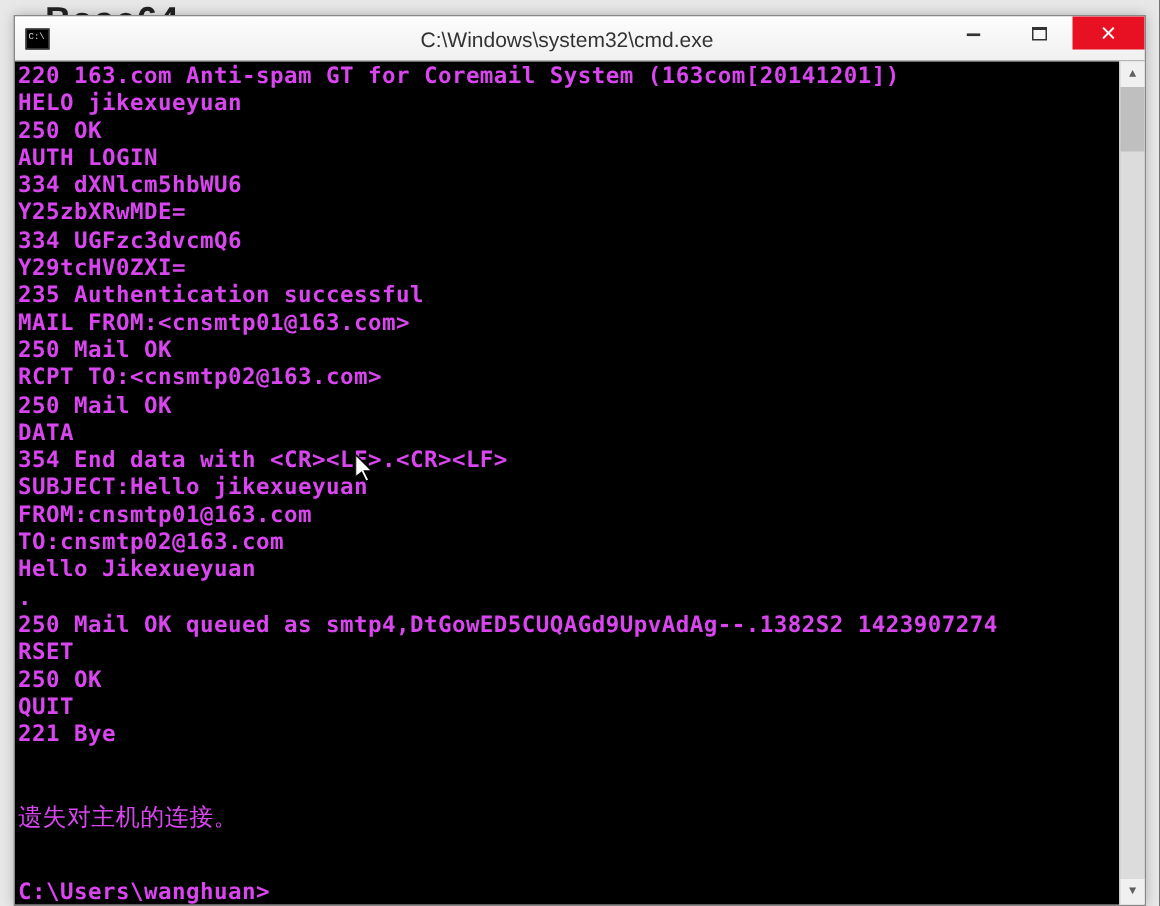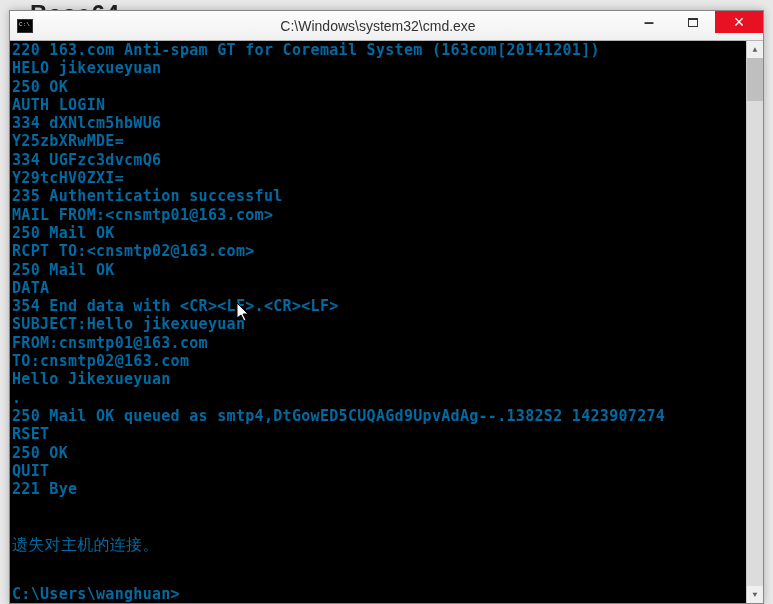--- a/index.html
+++ b/index.html
@@ -104,21 +104,21 @@
       font-size: 18px;
       font-weight: 300;
     }
     .terminal-area {
       position: relative;
       height: calc(100% - 30px);
       display: flex;
     }
     .terminal {
       background: #000;
-      color: #0369a1;
+      color: #d946ef;
       flex: 1;
       font-family: 'SimSun', 'Consolas', monospace;
       font-size: 15px;
       line-height: 18.3px;
       padding: 0 2px;
       white-space: pre;
       overflow: hidden;
       font-weight: bold;
       letter-spacing: 0.3px;
     }

